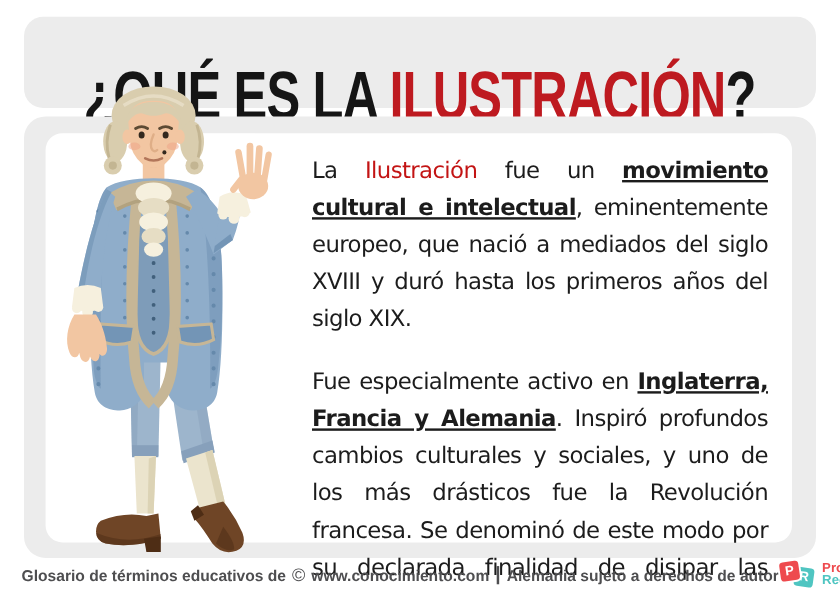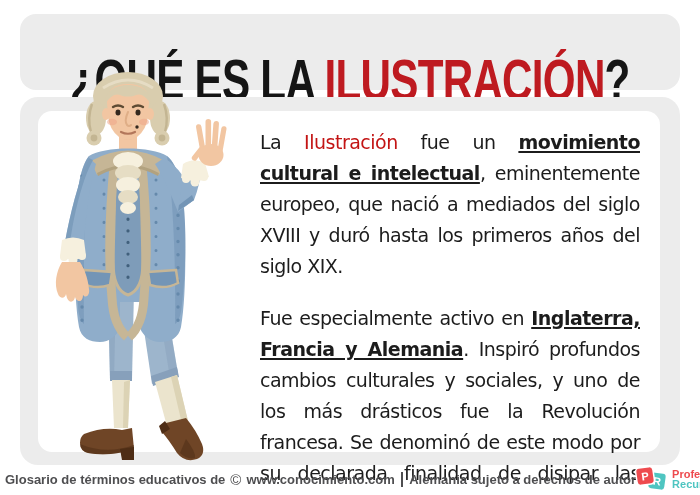--- a/index.html
+++ b/index.html
@@ -34,21 +34,21 @@
     text-align:justify;
   }
   .text-col p{margin:14px;}
   .text-col p + p{margin-top:21px;}
   .red-term{color:#c31414;}
   .bu{font-weight:bold;text-decoration:underline;text-decoration-thickness:2px;text-underline-offset:2px;}
   .character{position:absolute;left:28px;top:64px;width:205px;height:407px;z-index:5;}
   .footer{
     position:absolute;left:0;top:465px;width:700px;height:28px;
     display:flex;align-items:center;justify-content:space-between;
-    padding:0 6px 0 5px;box-sizing:border-box;
+    padding:0 6px 0 18px;box-sizing:border-box;
     font-family:"Liberation Sans",sans-serif;font-weight:bold;
     font-size:13px;color:#4e4e50;
   }
   .footer-text{display:flex;align-items:center;gap:5px;white-space:nowrap;}
   .copyright{font-size:15px;font-weight:normal;line-height:1;}
   .sep{font-size:16px;font-weight:bold;}
   .logo{display:flex;align-items:center;}
   .logo-squares{position:relative;width:33px;height:26px;}
   .sq{
     position:absolute;width:16px;height:16px;border-radius:3px;

